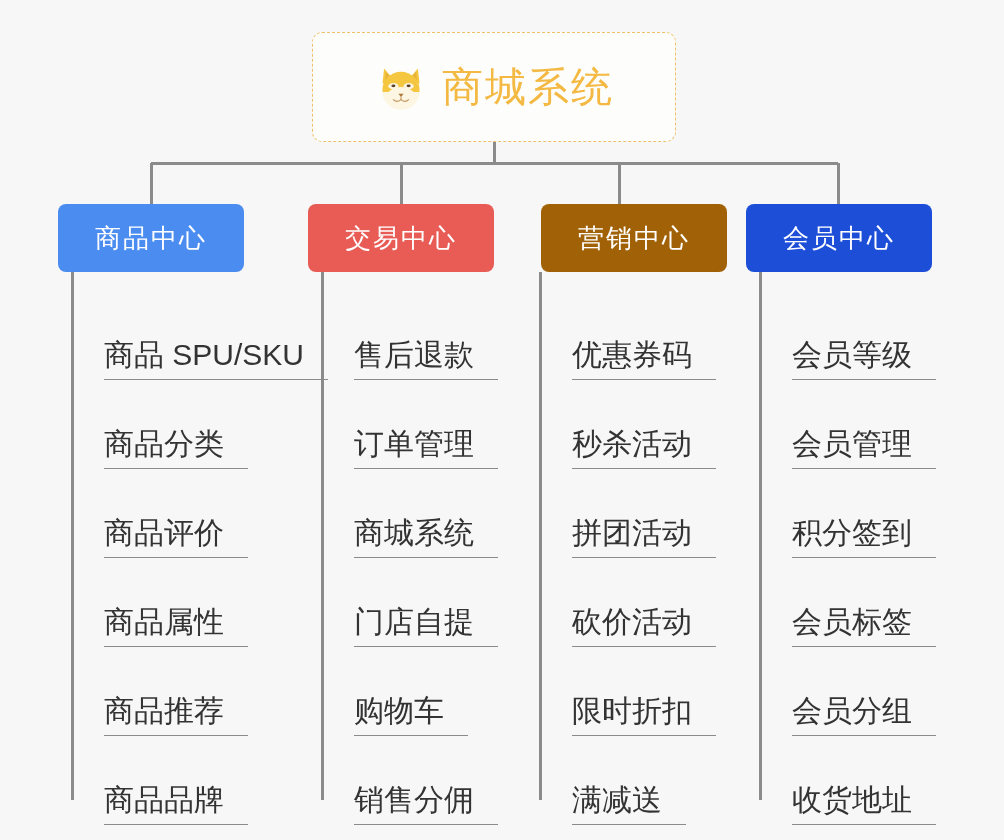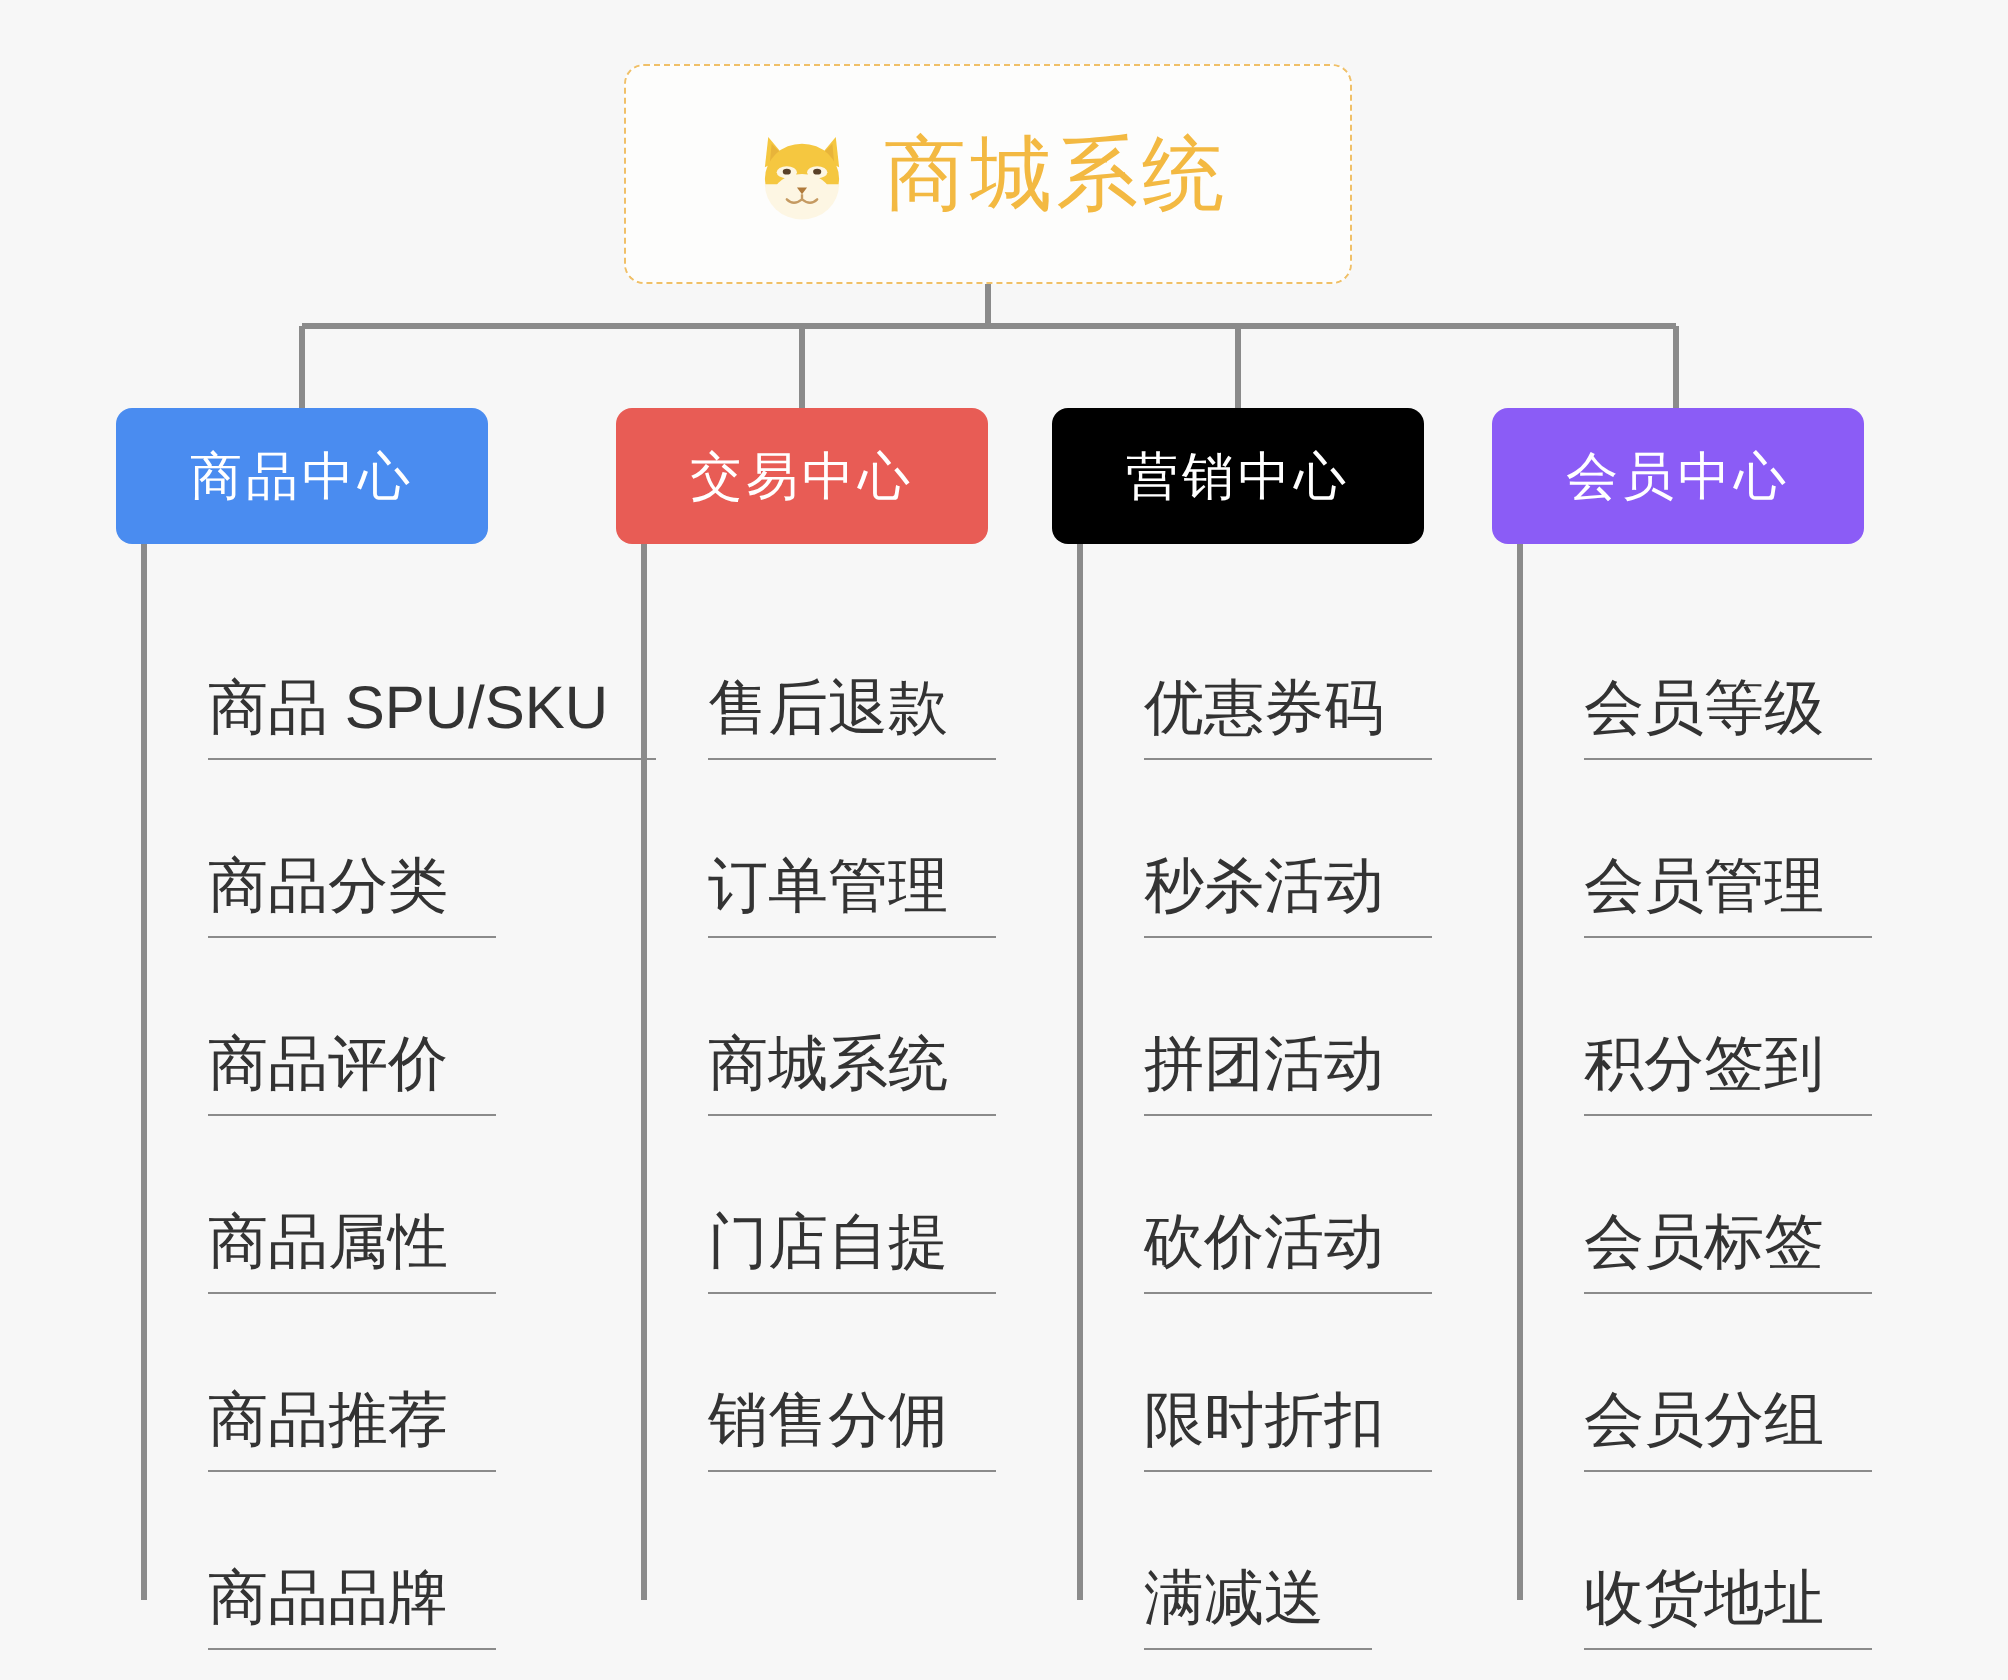--- a/index.html
+++ b/index.html
@@ -195,27 +195,30 @@
       <div class="leaf-item">
           <span class="leaf-label">订单管理</span>
         </div>
       <div class="leaf-item">
           <span class="leaf-label">商城系统</span>
         </div>
       <div class="leaf-item">
           <span class="leaf-label">门店自提</span>
         </div>
       <div class="leaf-item">
+          <span class="leaf-label">购物车</span>
+        </div>
+      <div class="leaf-item">
           <span class="leaf-label">销售分佣</span>
         </div>
     </div>
   </div>
 
   <div class="column col-2">
-    <div class="cat-box" style="background: #000000;">
+    <div class="cat-box" style="background: #a16207; margin-left: 15px;">
       <span>营销中心</span>
     </div>
     <div class="leaf-list">
       <div class="leaf-item">
           <span class="leaf-label">优惠券码</span>
         </div>
       <div class="leaf-item">
           <span class="leaf-label">秒杀活动</span>
         </div>
       <div class="leaf-item">
@@ -227,21 +230,21 @@
       <div class="leaf-item">
           <span class="leaf-label">限时折扣</span>
         </div>
       <div class="leaf-item">
           <span class="leaf-label">满减送</span>
         </div>
     </div>
   </div>
 
   <div class="column col-3">
-    <div class="cat-box" style="background: #8b5cf6;">
+    <div class="cat-box" style="background: #1d4ed8;">
       <span>会员中心</span>
     </div>
     <div class="leaf-list">
       <div class="leaf-item">
           <span class="leaf-label">会员等级</span>
         </div>
       <div class="leaf-item">
           <span class="leaf-label">会员管理</span>
         </div>
       <div class="leaf-item">

